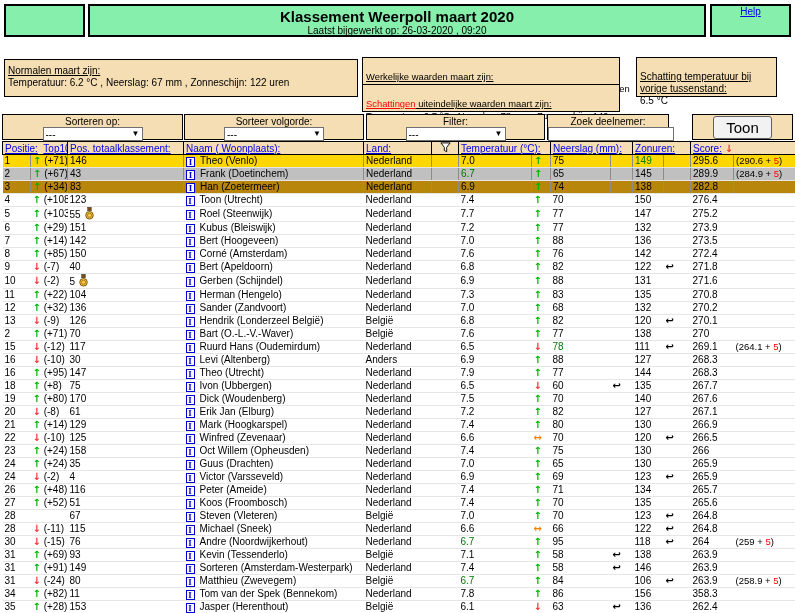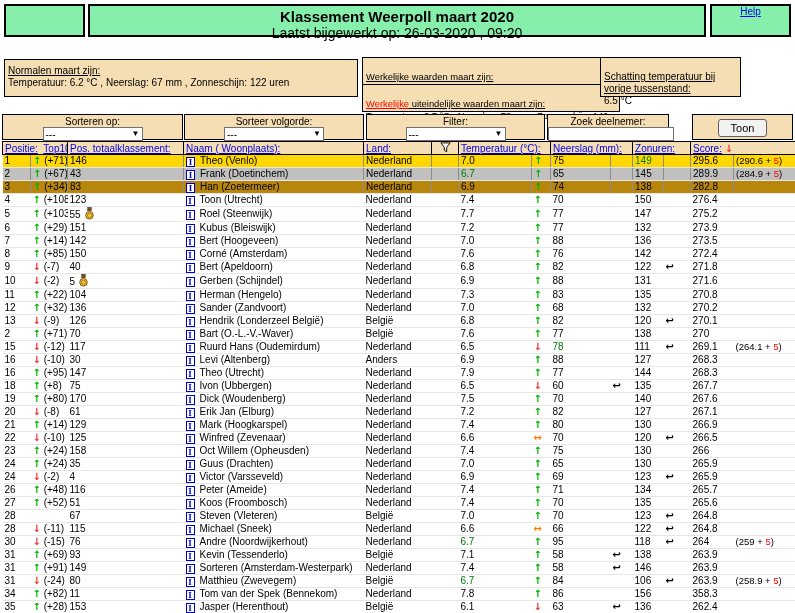--- a/index.html
+++ b/index.html
@@ -5,48 +5,48 @@
   * { margin:0; padding:0; box-sizing:border-box; }
   body { background:#fff; }
   .screen { position:relative; width:795px; height:613px; background:#fff;
             font-family:"Liberation Sans", sans-serif; font-size:10px; color:#000; overflow:hidden; }
 
   
   .tbox { position:absolute; background:#86efac; border:2px solid #000; }
   .corner { left:4px; top:4px; width:81px; height:33px; }
   .titlebox { left:88px; top:4px; width:618px; height:33px; text-align:center; }
   .titlebox .t { font-size:15px; font-weight:bold; margin-top:2px; }
-  .titlebox .s { font-size:14px; }
+  .titlebox .s { font-size:10px; }
   .helpbox { left:710px; top:4px; width:81px; height:33px; display:flex; align-items:flex-start; justify-content:center; }
   a.lnk, .lnk { color:#0000EE; text-decoration:underline; cursor:pointer; }
   .rlnk { color:#FF0000; text-decoration:underline; cursor:pointer; }
 
   
   .infobox { position:absolute; background:#F5DEB3; border:1px solid #000; padding:13px 3px; line-height:12px; }
   .ib-norm { left:4px; top:59px; width:354px; height:38px; padding-top:5px; }
   .ib-werk { left:362px; top:57px; width:258px; height:27px; font-size:9.4px; }
   .ib-schat { left:362px; top:84px; width:258px; height:27px; font-size:9.4px; }
-  .ib-vorig { left:600px; top:57px; width:141px; height:40px; }
+  .ib-vorig { left:636px; top:57px; width:141px; height:40px; }
   .u { text-decoration:underline; }
   .nw { white-space:nowrap; }
 
   
   .ctrl { position:absolute; top:114px; height:26px; background:#F5DEB3; border:1px solid #000; text-align:center; padding-top:1px; }
   .c1 { left:2px;  width:181px; }
   .c2 { left:184px; width:180px; }
   .c3 { left:366px; width:179px; }
   .c4 { left:547px; width:122px; }
   .c5 { left:692px; width:101px; display:flex; align-items:center; justify-content:center; }
   .sel { position:relative; display:inline-block; }
   .sel select { appearance:none; -webkit-appearance:none; width:100px; height:14px; font-size:10px;
                 padding:0 2px; border:1px solid #707070; background:#fff; border-radius:0;
                 font-family:"Liberation Sans", sans-serif; }
   .sel::after { content:"▼"; position:absolute; right:3px; top:2px; font-size:8px; pointer-events:none; }
   .srch { width:126px; height:14px; border:1px solid #707070; font-size:10px; padding:0 2px; }
-  .btn { font-size:11px; padding:2px 12px; background:#f2f2f2; border:1px solid #606060;
+  .btn { font-size:15px; padding:2px 12px; background:#f2f2f2; border:1px solid #606060;
          border-radius:3px; font-family:"Liberation Sans", sans-serif; cursor:pointer; }
 
   
   table.rank { position:absolute; left:2px; top:141px; width:791px; border-collapse:collapse;
                table-layout:fixed; font-size:10px; }
   table.rank thead td { background:#F5DEB3; border:1px solid #000; height:13px; padding:0 2px;
                         white-space:nowrap; overflow:hidden; }
   table.rank tbody td { height:13px; line-height:12px; padding:0 2px; white-space:nowrap; overflow:hidden;
                         border-bottom:1px solid #e6e6e6; }
   tr.gold   { background:#FFD700; }
@@ -80,21 +80,21 @@
 
   <div class="infobox ib-norm">
     <div class="u nw">Normalen maart zijn:</div>
     <div class="nw">Temperatuur: 6.2 °C , Neerslag: 67 mm , Zonneschijn: 122 uren</div>
   </div>
   <div class="infobox ib-werk">
     <div class="u nw">Werkelijke waarden maart zijn:</div>
     <div class="nw">Temperatuur: 7.1 °C , Neerslag: 65 mm , Zonneschijn: 125 uren</div>
   </div>
   <div class="infobox ib-schat">
-    <div class="nw"><span class="rlnk">Werkelijke</span><span class="u"> uiteindelijke waarden maart zijn:</span></div>
+    <div class="nw"><span class="rlnk">Schattingen</span><span class="u"> uiteindelijke waarden maart zijn:</span></div>
     <div class="nw">Temperatuur: 6.7 °C , Neerslag: 78 mm , Zonneschijn: 149 uren</div>
   </div>
   <div class="infobox ib-vorig">
     <div class="u" style="line-height:12px">Schatting temperatuur bij vorige tussenstand:</div>
     <div>6.5 °C</div>
   </div>
 
   <div class="ctrl c1">
     <div>Sorteren op:</div>
     <span class="sel"><select><option>---</option></select></span>

